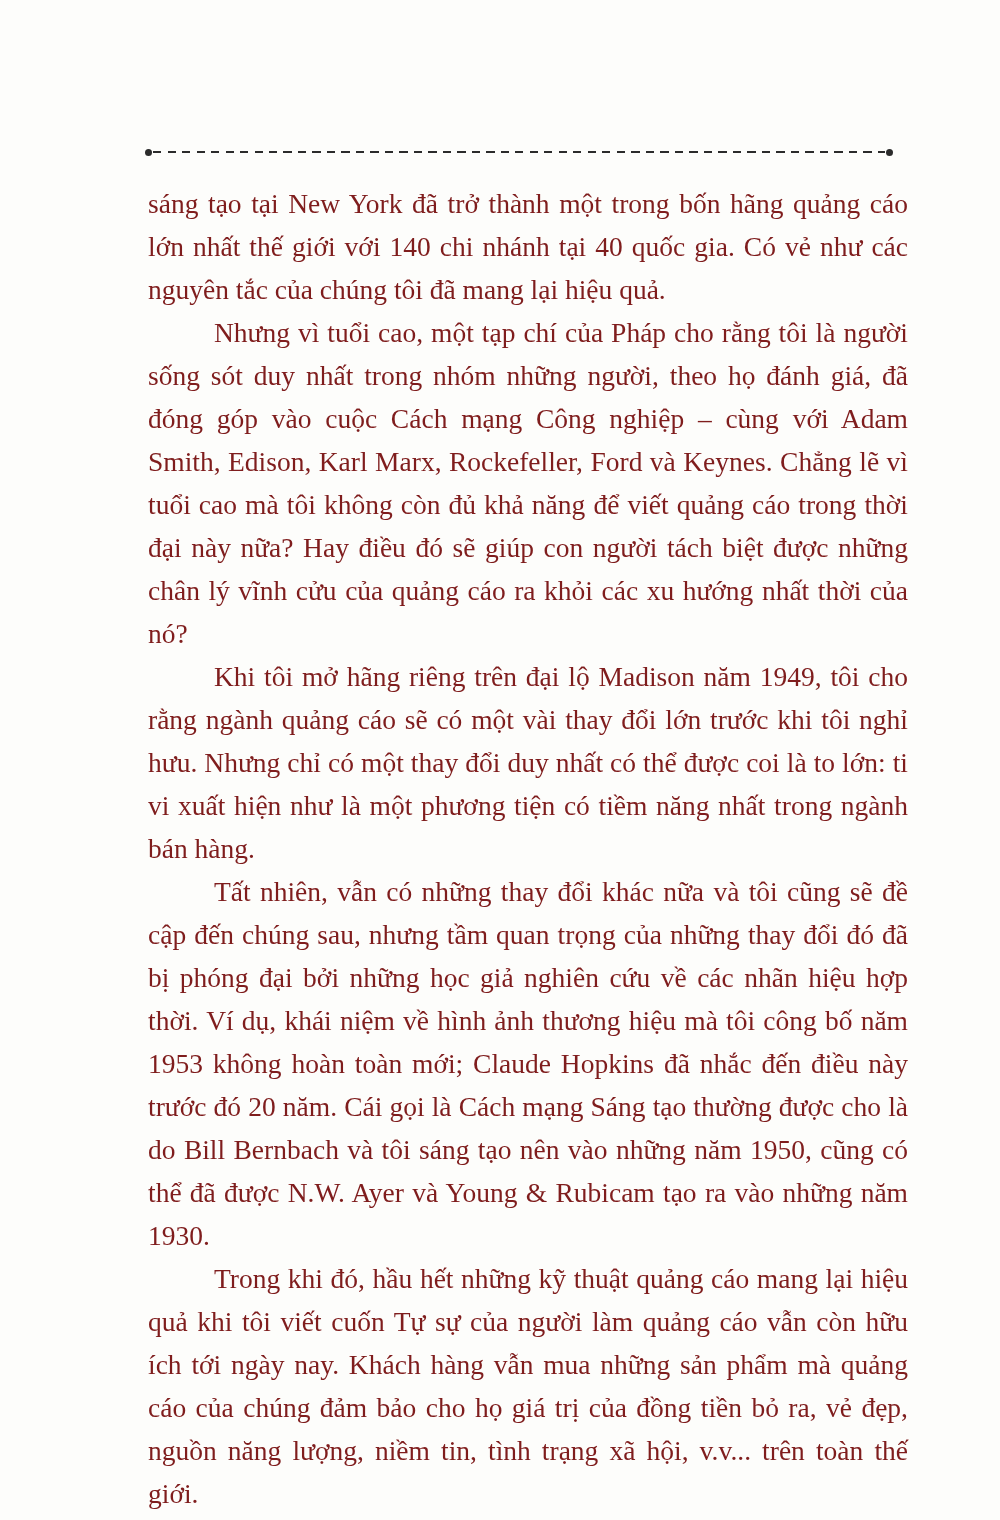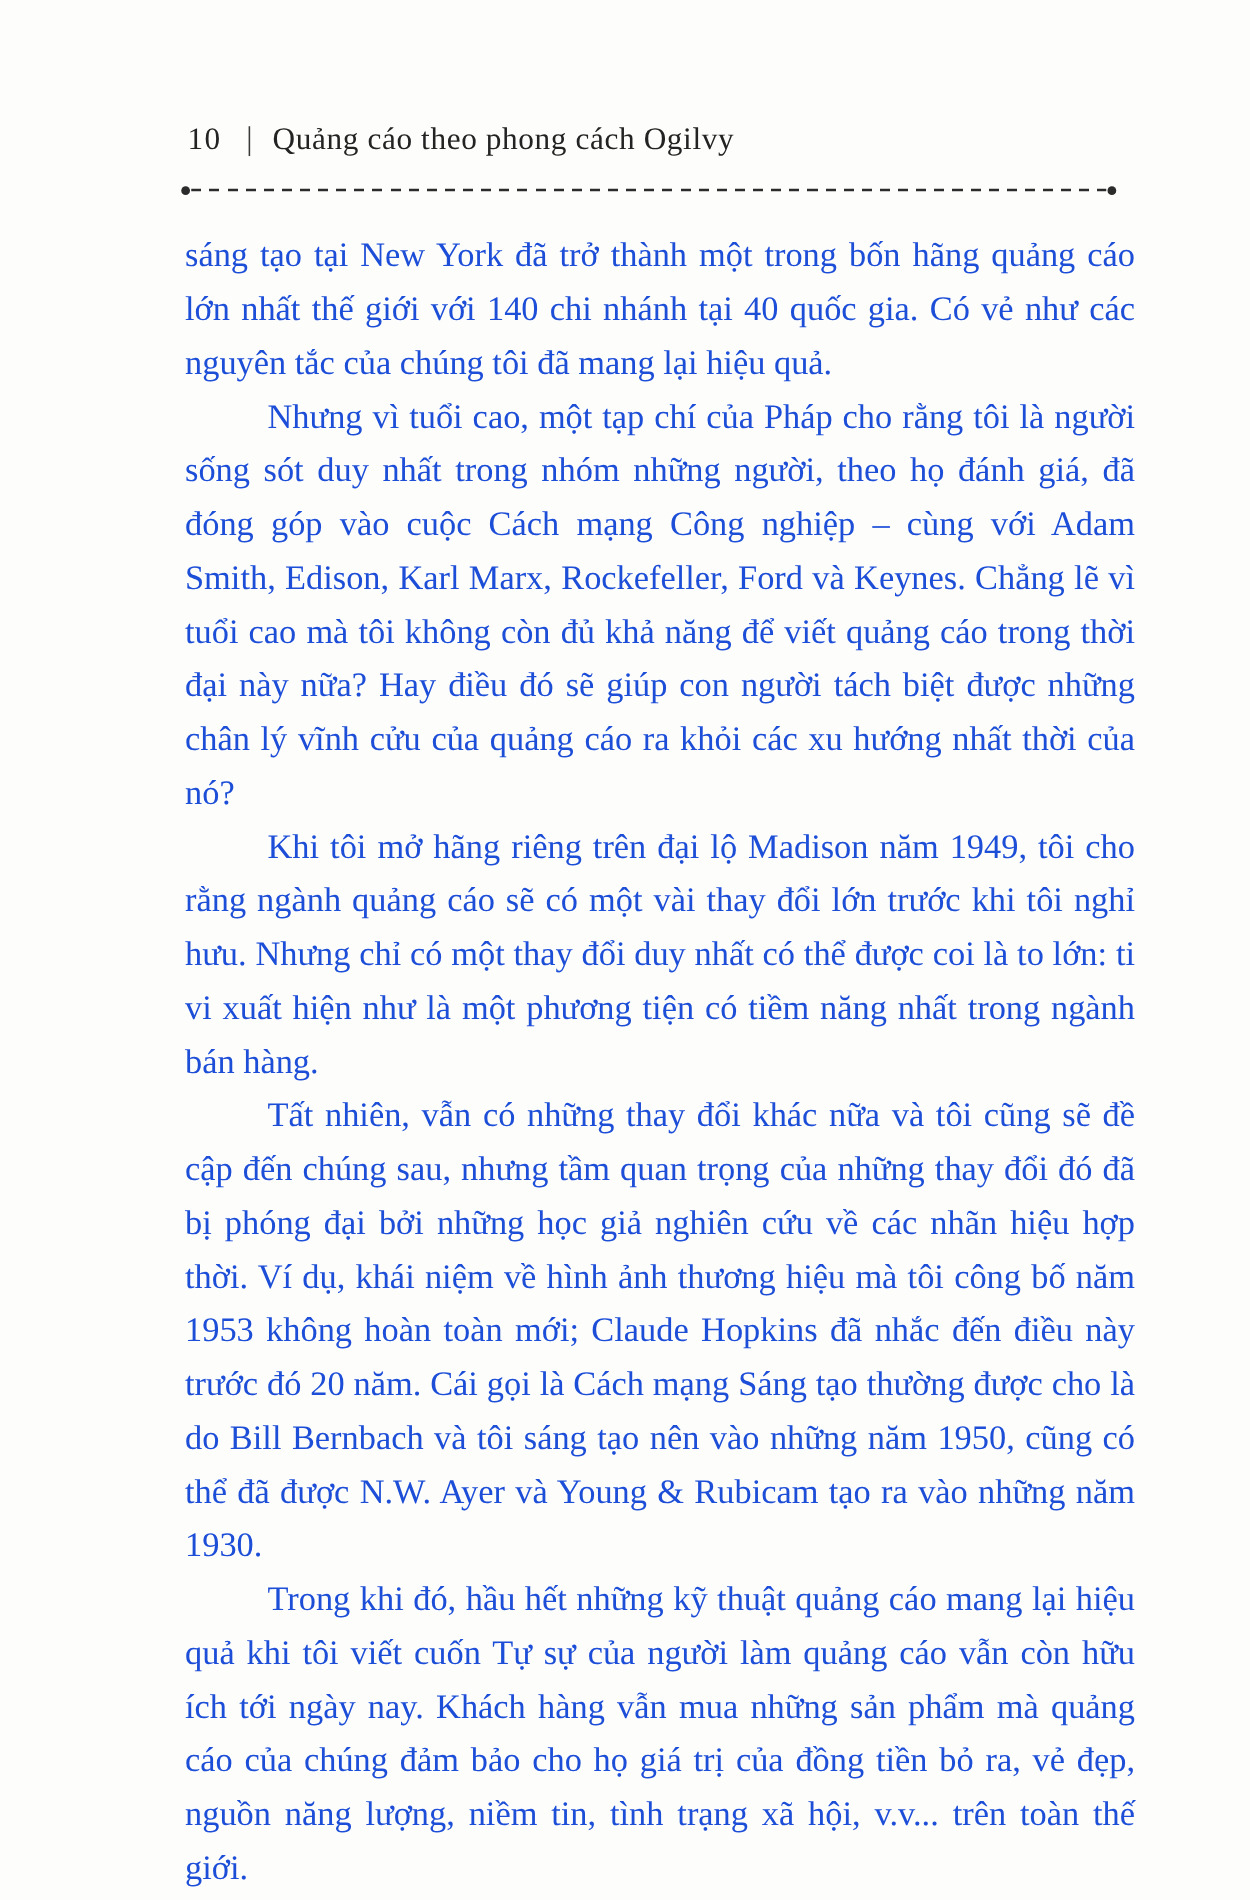--- a/index.html
+++ b/index.html
@@ -71,35 +71,32 @@
   .divider .dot.right { right: 0; }
   
   .body-text {
     position: absolute;
     top: 182px;
     left: 148px;
     width: 760px;
     font-size: 27.5px;
     line-height: 43px;
     text-align: justify;
-    color: #1d4ed8;
+    color: #7f1d1d;
   }
   .para { margin: 0; }
   .para.indent { text-indent: 66px; }
   .para.continues { text-align-last: justify; }
   .italic { }
 </style>
 </head>
 <body>
 
 <div class="page">
 
-  <div class="header">
-    <span class="page-num">10</span><span class="header-sep">|</span><span class="book-title">Quảng cáo theo phong cách Ogilvy</span>
-  </div>
 
   <div class="divider">
     <span class="dot left"></span>
     <span class="line"></span>
     <span class="dot right"></span>
   </div>
 
   <div class="body-text">
       <p class="para"><span>sáng tạo tại New York đã trở thành một trong bốn hãng quảng cáo lớn nhất thế giới với 140 chi nhánh tại 40 quốc gia. Có vẻ như các nguyên tắc của chúng tôi đã mang lại hiệu quả.</span></p>
       <p class="para indent"><span>Nhưng vì tuổi cao, một tạp chí của Pháp cho rằng tôi là người sống sót duy nhất trong nhóm những người, theo họ đánh giá, đã đóng góp vào cuộc Cách mạng Công nghiệp – cùng với Adam Smith, Edison, Karl Marx, Rockefeller, Ford và Keynes. Chẳng lẽ vì tuổi cao mà tôi không còn đủ khả năng để viết quảng cáo trong thời đại này nữa? Hay điều đó sẽ giúp con người tách biệt được những chân lý vĩnh cửu của quảng cáo ra khỏi các xu hướng nhất thời của nó?</span></p>

